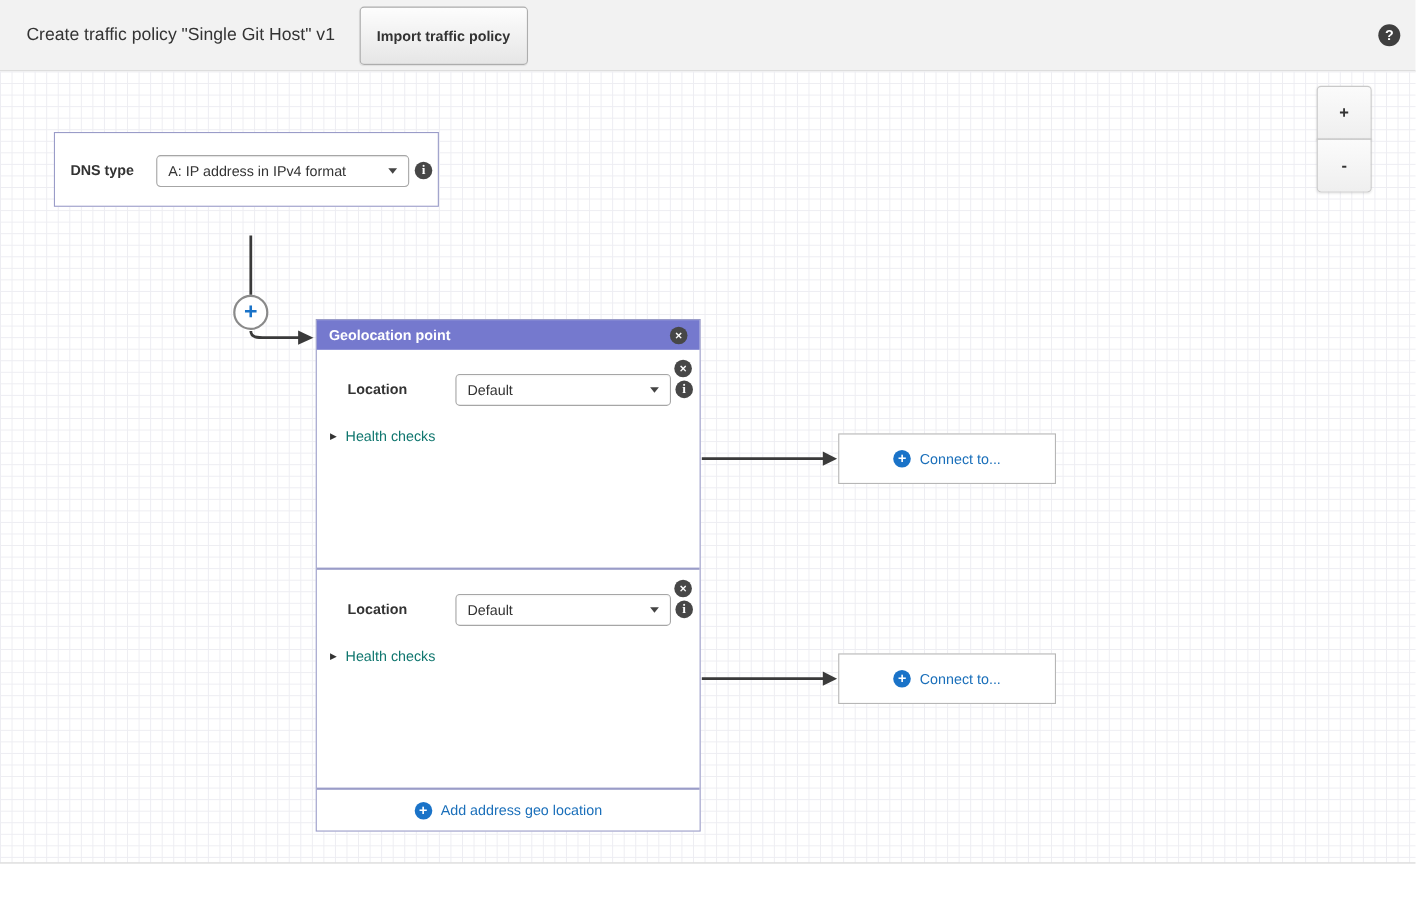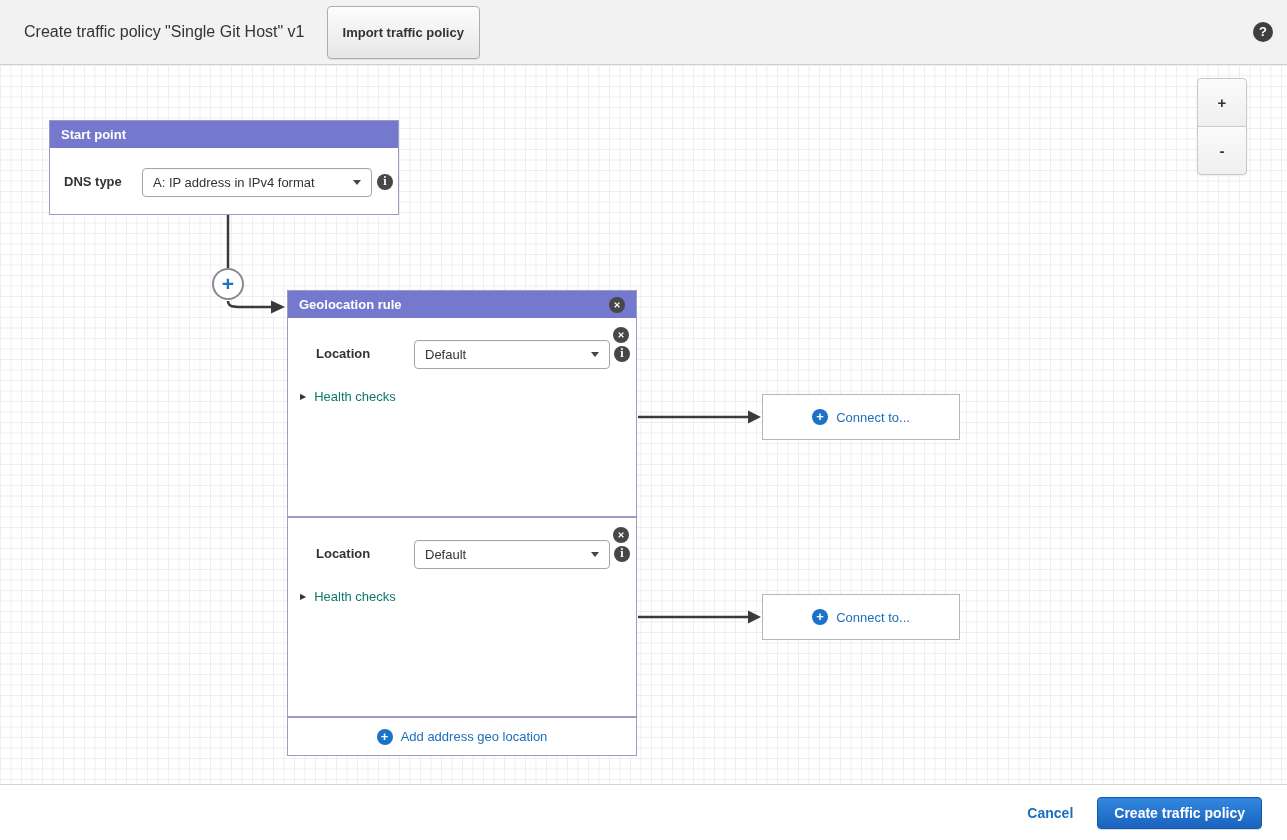--- a/index.html
+++ b/index.html
@@ -132,38 +132,35 @@
       <path d="M638,552 L749,552" stroke="#3a3a3a" stroke-width="2.5" fill="none"></path>
       <polygon points="748,545.5 761,552 748,558.5" fill="#3a3a3a"></polygon>
     </svg>
 
     <div class="zoom-controls">
       <button class="zoom-btn zin">+</button>
       <button class="zoom-btn zout">-</button>
     </div>
 
     <div class="node-box start-point">
-      <div class="box-header">
-        <span>Start point</span>
-      </div>
       <div class="sp-body">
         <span class="field-label sp-label">DNS type</span>
         <div class="dropdown sp-dropdown">
           <span>A: IP address in IPv4 format</span>
           <span class="caret"></span>
         </div>
         <div class="dark-icon info-icon sp-info">i</div>
       </div>
     </div>
 
     <div class="plus-connector">+</div>
 
     <div class="node-box geo-rule">
       <div class="box-header">
-        <span>Geolocation rule</span>
+        <span>Geolocation point</span>
         <div class="dark-icon close-icon">✕</div>
       </div>
 
       <div class="geo-section">
         <div class="dark-icon close-icon section-close">✕</div>
         <span class="field-label loc-label">Location</span>
         <div class="dropdown loc-dropdown">
           <span>Default</span>
           <span class="caret"></span>
         </div>
@@ -197,18 +194,14 @@
     <div class="connect-box connect-1">
       <span class="blue-plus">+</span>
       <span class="blue-link-text">Connect to...</span>
     </div>
     <div class="connect-box connect-2">
       <span class="blue-plus">+</span>
       <span class="blue-link-text">Connect to...</span>
     </div>
   </div>
 
-  <div class="bottombar">
-    <a class="cancel-link">Cancel</a>
-    <button class="create-btn">Create traffic policy</button>
-  </div>
 
 </div>
 
 </body></html>

